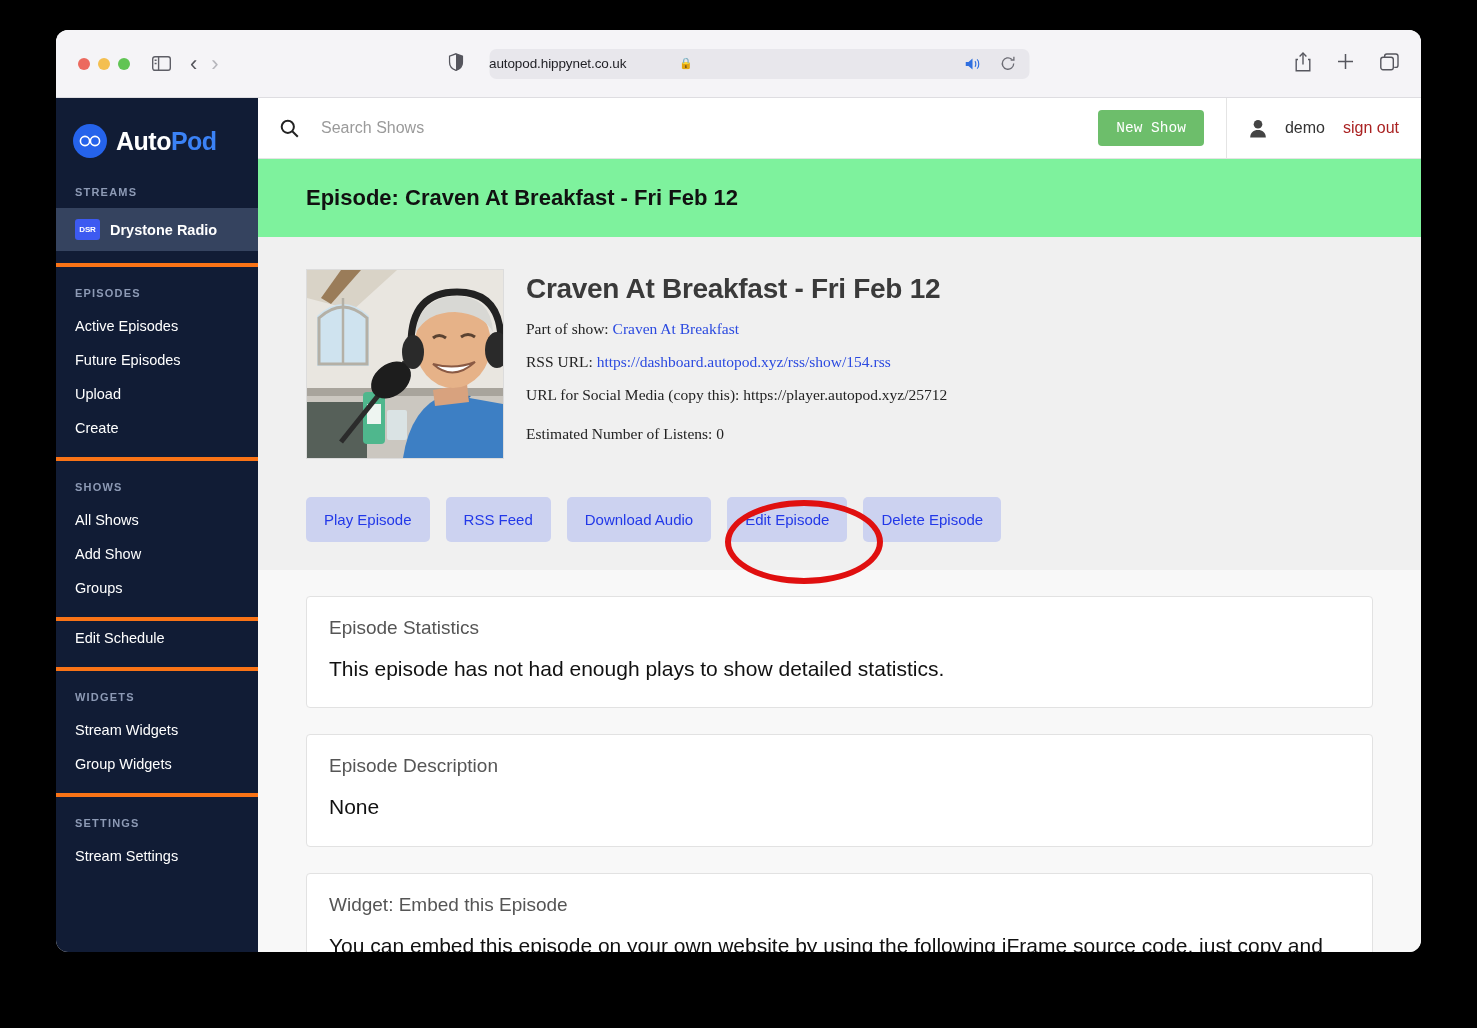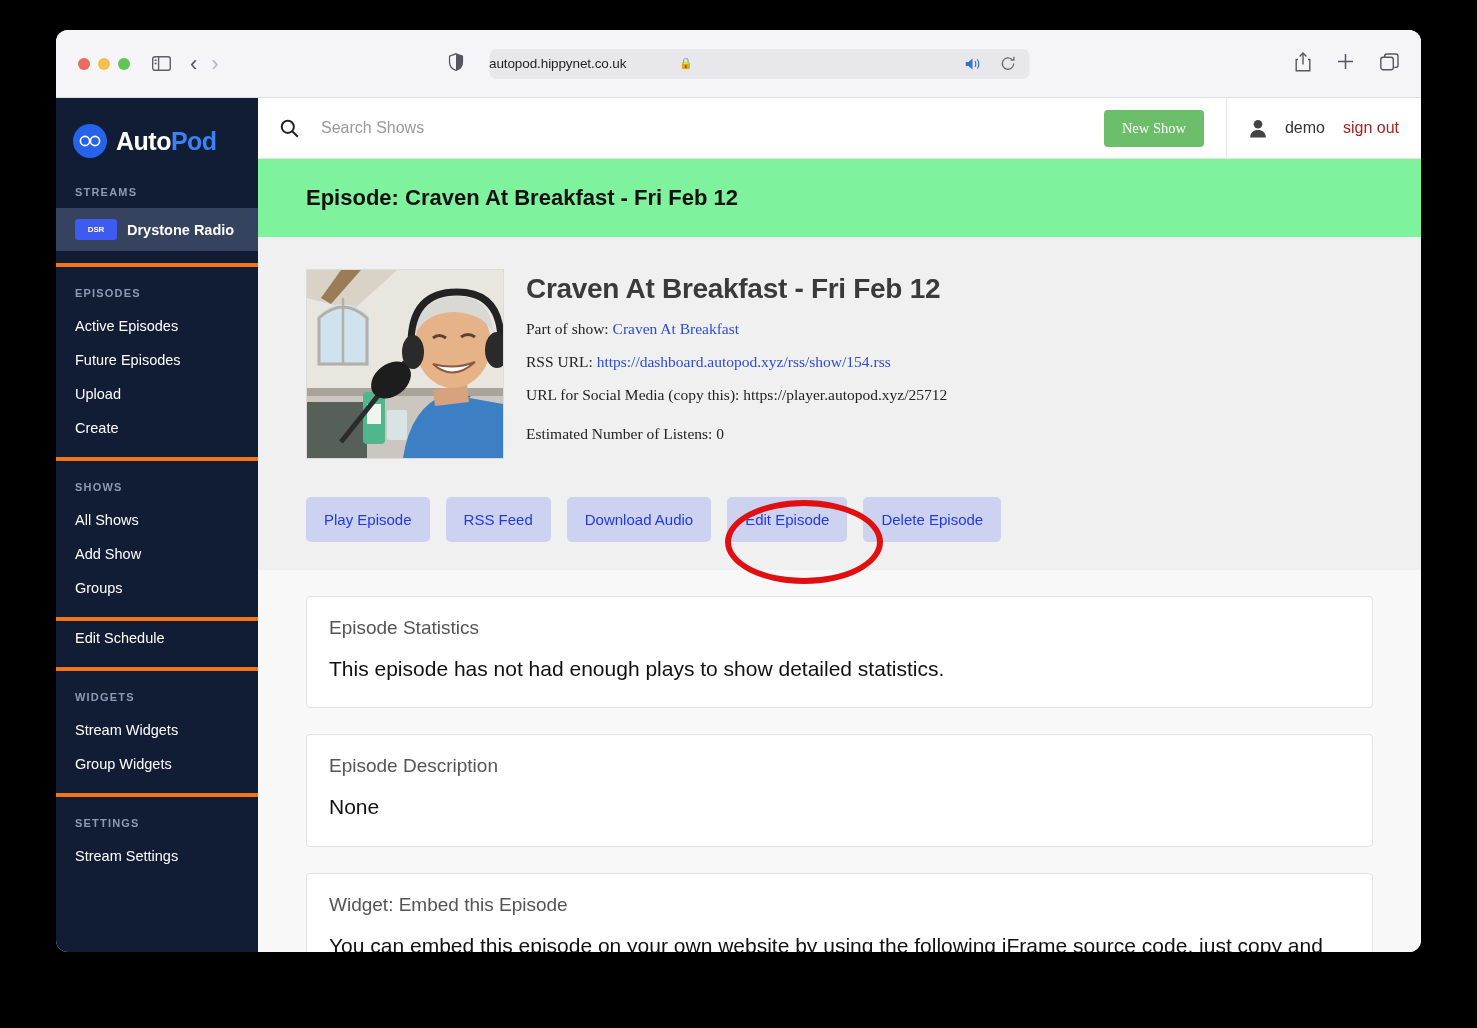--- a/index.html
+++ b/index.html
@@ -106,21 +106,21 @@
     padding: 9px 0 9px 19px;
     cursor: pointer;
   }
   .nav-item.active {
     background: #35435f;
     display: flex; align-items: center;
     padding-top: 11px; padding-bottom: 11px;
     font-weight: bold;
   }
   #dsr-badge {
-    width: 42px; height: 21px; border-radius: 3px;
+    width: 25px; height: 21px; border-radius: 3px;
     background: #3d5af1;
     color: #ffffff; font-size: 8px; font-weight: bold;
     display: flex; align-items: center; justify-content: center;
     margin-right: 10px;
     letter-spacing: -0.2px;
   }
   .first-section { padding-top: 8px; }
 
   
   #main { flex: 1; display: flex; flex-direction: column; overflow: hidden; }
@@ -134,21 +134,21 @@
   #search-icon { color: #222; margin-right: 22px; display: flex; }
   #search-input {
     border: none; outline: none;
     font-size: 16px; font-family: "Liberation Sans", sans-serif;
     color: #333; background: transparent; width: 400px;
   }
   #search-input::placeholder { color: #9a9a9a; }
   #new-show-btn {
     background: #6dbe6b; color: #ffffff;
     border: none; border-radius: 4px;
-    font-size: 14.5px; font-family: Liberation Serif, serif;
+    font-size: 14.5px; font-family: Liberation Mono, monospace;
     padding: 10px 18px; cursor: pointer;
     margin-right: 22px;
   }
   #user-zone {
     display: flex; align-items: center; gap: 18px;
     border-left: 1px solid #e4e4e4;
     height: 100%; padding: 0 22px 0 22px;
   }
   #person-icon { color: #444; display: flex; }
   #username { font-size: 16px; color: #333; }

